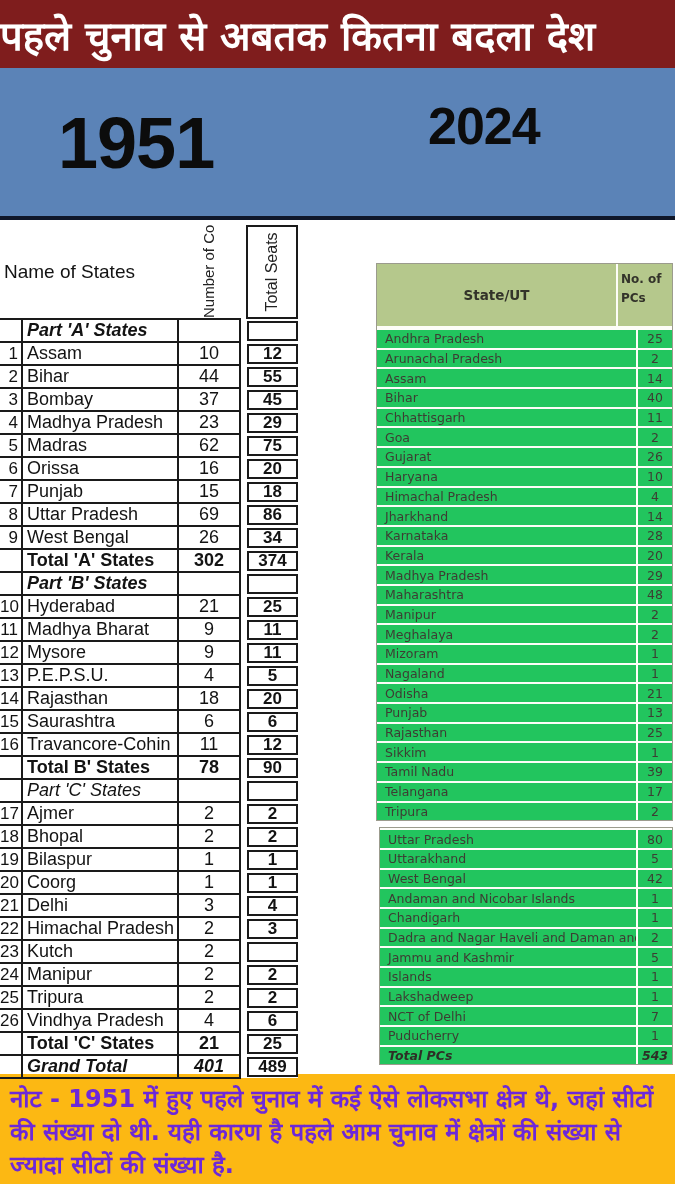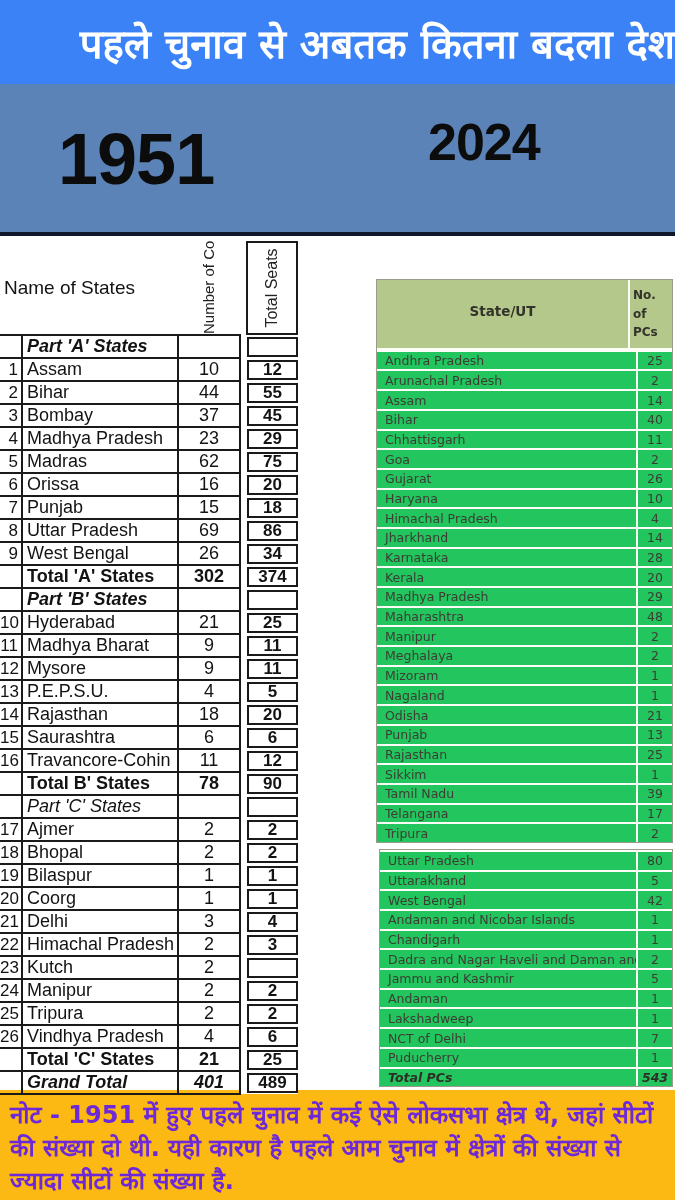--- a/index.html
+++ b/index.html
@@ -1,20 +1,20 @@
 <!DOCTYPE html>
 <html><head>
 <meta charset="utf-8">
 <style>
   html,body{margin:0;padding:0;}
   .page{width:675px;height:1200px;position:relative;background:#ffffff;
         font-family:"Liberation Sans",sans-serif;overflow:hidden;}
 
   
-  .hdr{height:84px;background:#3b82f6;display:flex;align-items:center;justify-content:flex-end;}
+  .hdr{height:68px;background:#7f1d1d;display:flex;align-items:center;justify-content:flex-start;}
   .hdr .title{color:#fff;font-size:40px;font-weight:bold;font-family:"DejaVu Sans",sans-serif;
               white-space:nowrap;}
 
   
   .years{height:148px;background:#5b83b7;position:relative;border-bottom:4px solid #0f172a;}
   .year{position:absolute;font-size:72px;font-weight:800;color:#0c0c0c;letter-spacing:-1px;}
   .year.left{left:58px;top:34px;}
   .year.right{left:428px;top:28px;font-size:52px;}
 
   
@@ -44,21 +44,21 @@
   .t51 .tot{font-weight:bold;}
   .t51 .grand{font-weight:bold;font-style:italic;}
 
   
   .t24{position:absolute;left:376px;top:43px;width:297px;
        font-family:"DejaVu Sans",sans-serif;font-size:12.5px;color:#3d3d33;}
   .t24 .chunk{border:1px solid #9b9b8d;background:#ccd9a4;}
   .t24 .chunk2{margin-top:6px;margin-left:3px;}
   .hrow{display:flex;background:#b5c88c;font-weight:bold;color:#33332a;border-bottom:2px solid #fdfdf8;}
   .hrow .hs{flex:1;display:flex;align-items:center;justify-content:center;height:62px;font-size:13.5px;}
-  .hrow .hp{width:44px;box-sizing:border-box;border-left:2px solid #fdfdf8;padding:6px 3px;
+  .hrow .hp{width:56px;box-sizing:border-box;border-left:2px solid #fdfdf8;padding:6px 3px;
             line-height:1.55;text-align:left;font-size:12px;}
   .r24{display:flex;height:19.7px;box-sizing:border-box;background:#22c55e;
        border-top:2px solid #fdfdf8;align-items:stretch;}
   .r24 .n{flex:1;display:flex;align-items:center;padding-left:8px;overflow:hidden;white-space:nowrap;}
   .r24 .v{width:36px;box-sizing:border-box;border-left:2px solid #fdfdf8;display:flex;
           align-items:center;justify-content:center;}
   .r24.total .n,.r24.total .v{font-weight:bold;font-style:italic;color:#2e2e26;}
 
   
   .note{height:110px;background:#fcb813;box-sizing:border-box;padding:9px 14px 0 10px;}
@@ -500,21 +500,21 @@
             </div>
             <div class="r24">
               <div class="n">Dadra and Nagar Haveli and Daman and Diu</div>
               <div class="v">2</div>
             </div>
             <div class="r24">
               <div class="n">Jammu and Kashmir</div>
               <div class="v">5</div>
             </div>
             <div class="r24">
-              <div class="n">Andaman</div>
+              <div class="n">Islands</div>
               <div class="v">1</div>
             </div>
             <div class="r24">
               <div class="n">Lakshadweep</div>
               <div class="v">1</div>
             </div>
             <div class="r24">
               <div class="n">NCT of Delhi</div>
               <div class="v">7</div>
             </div>

